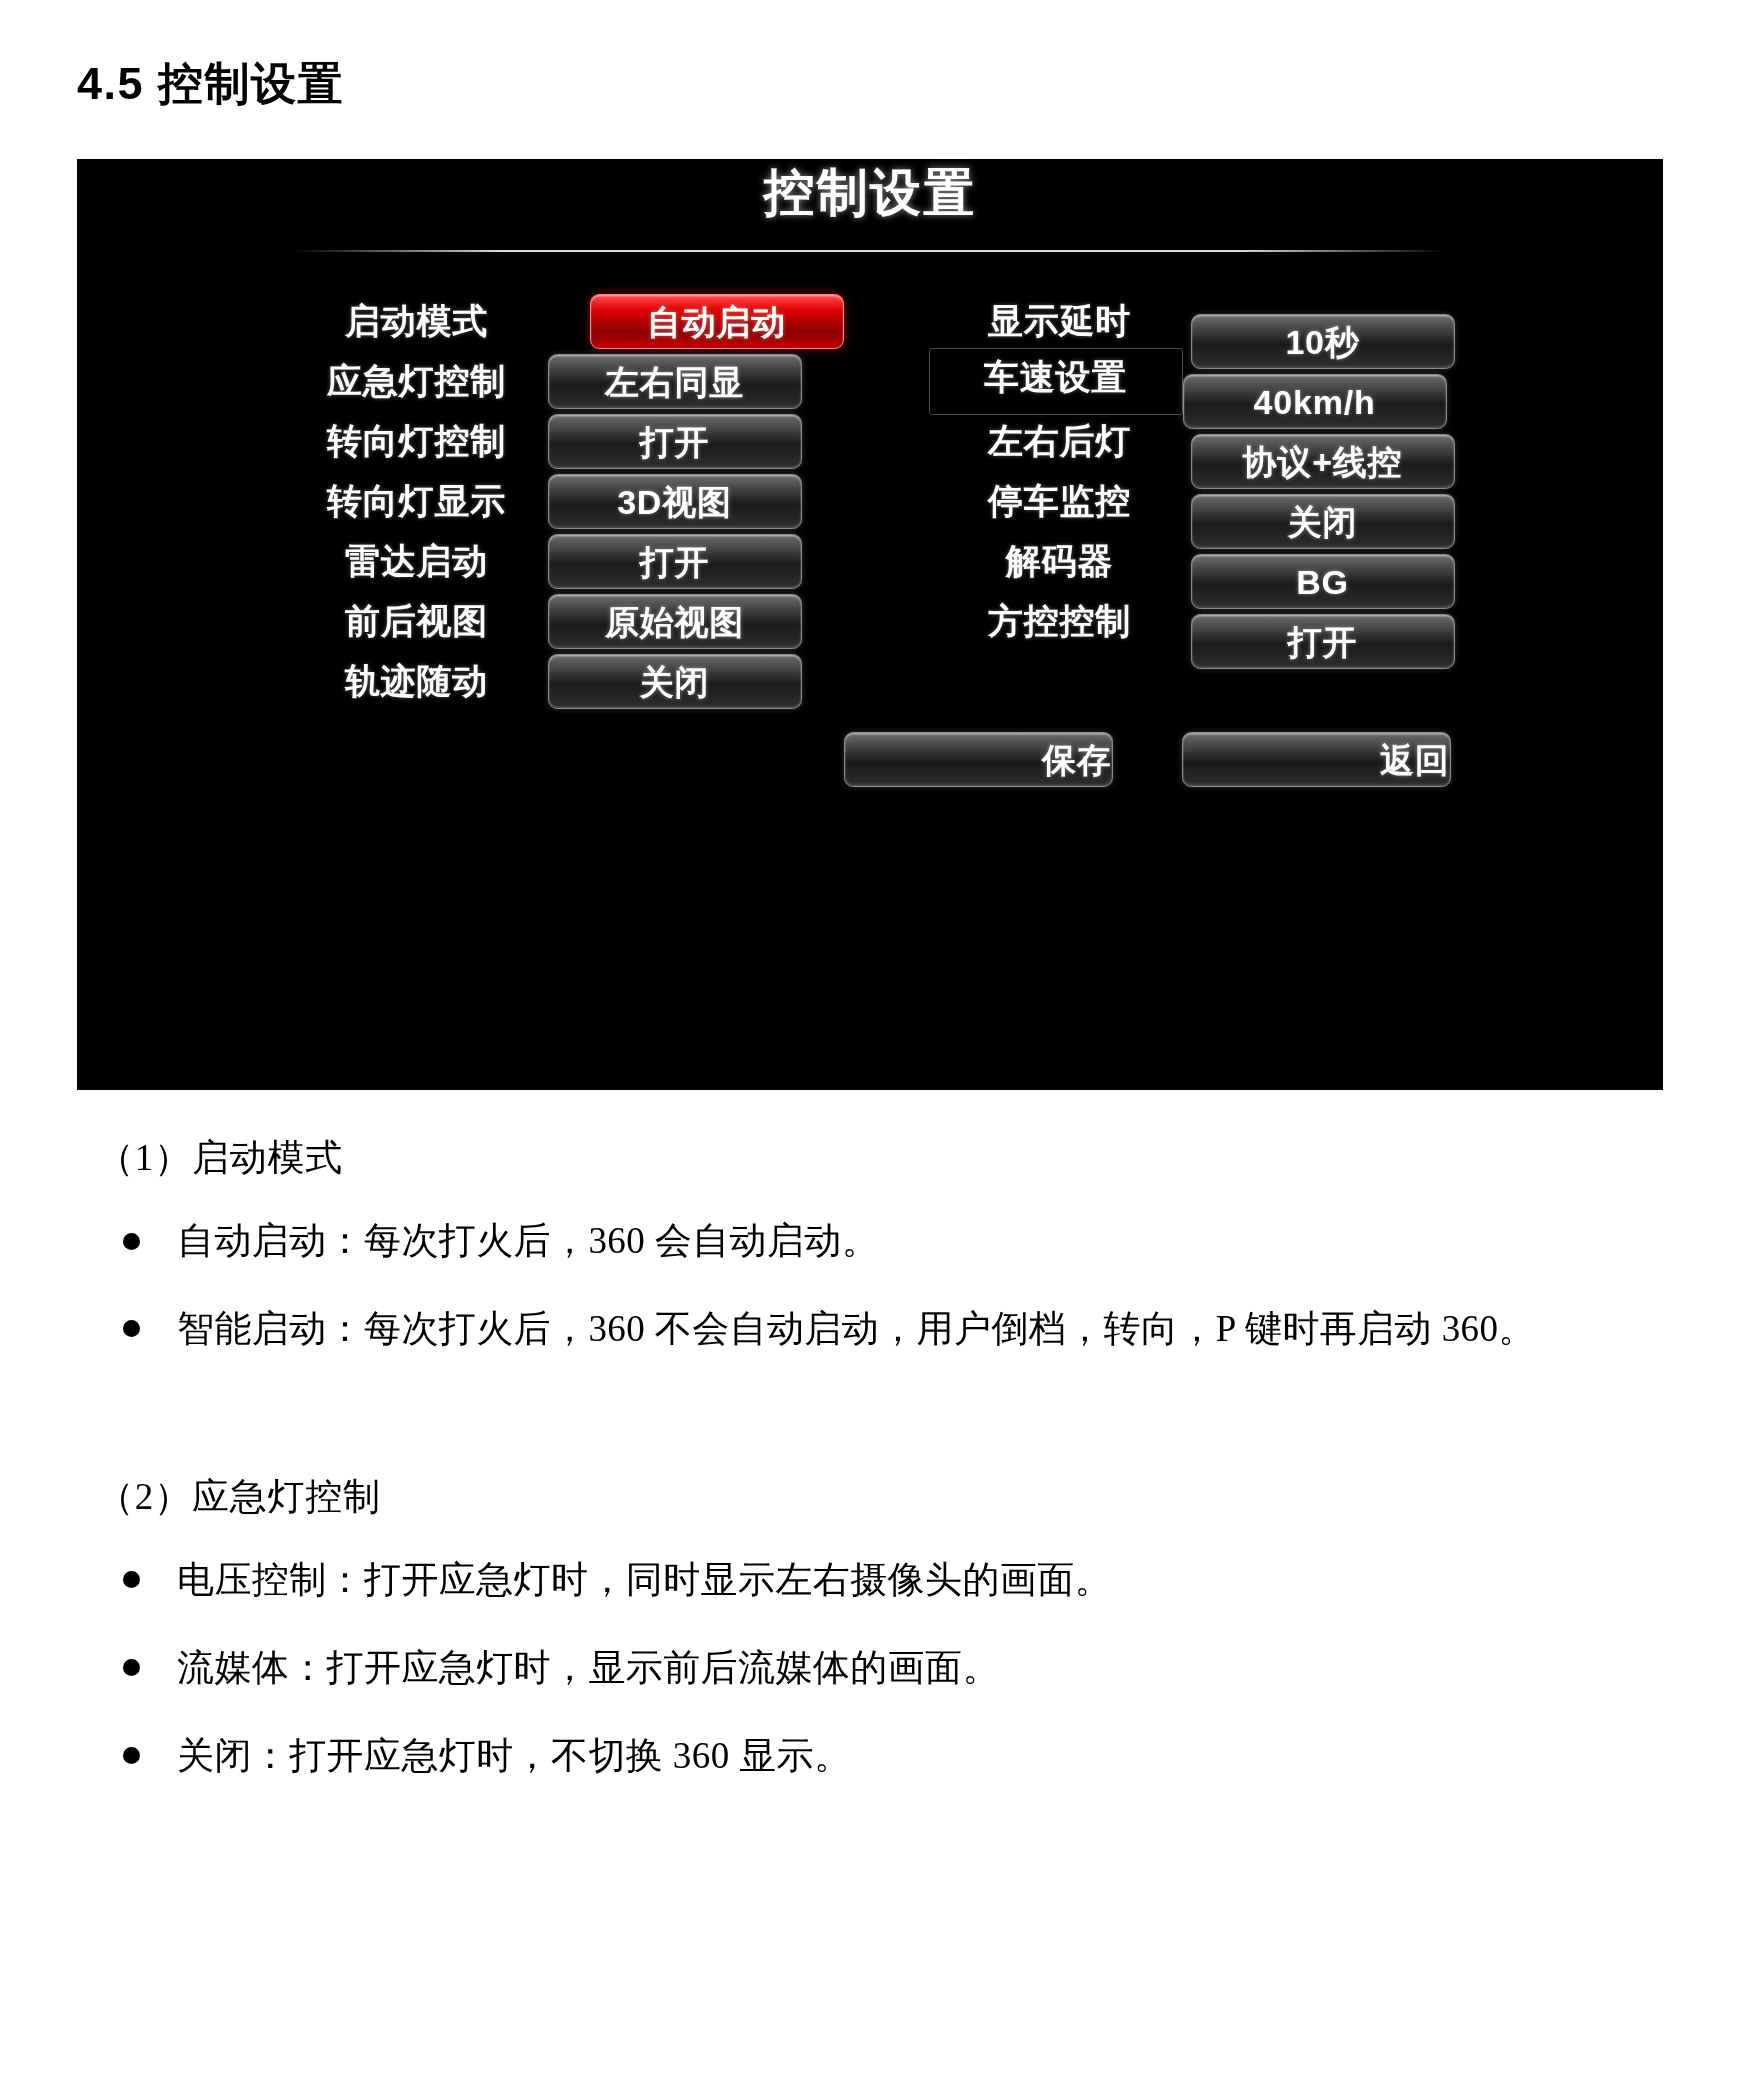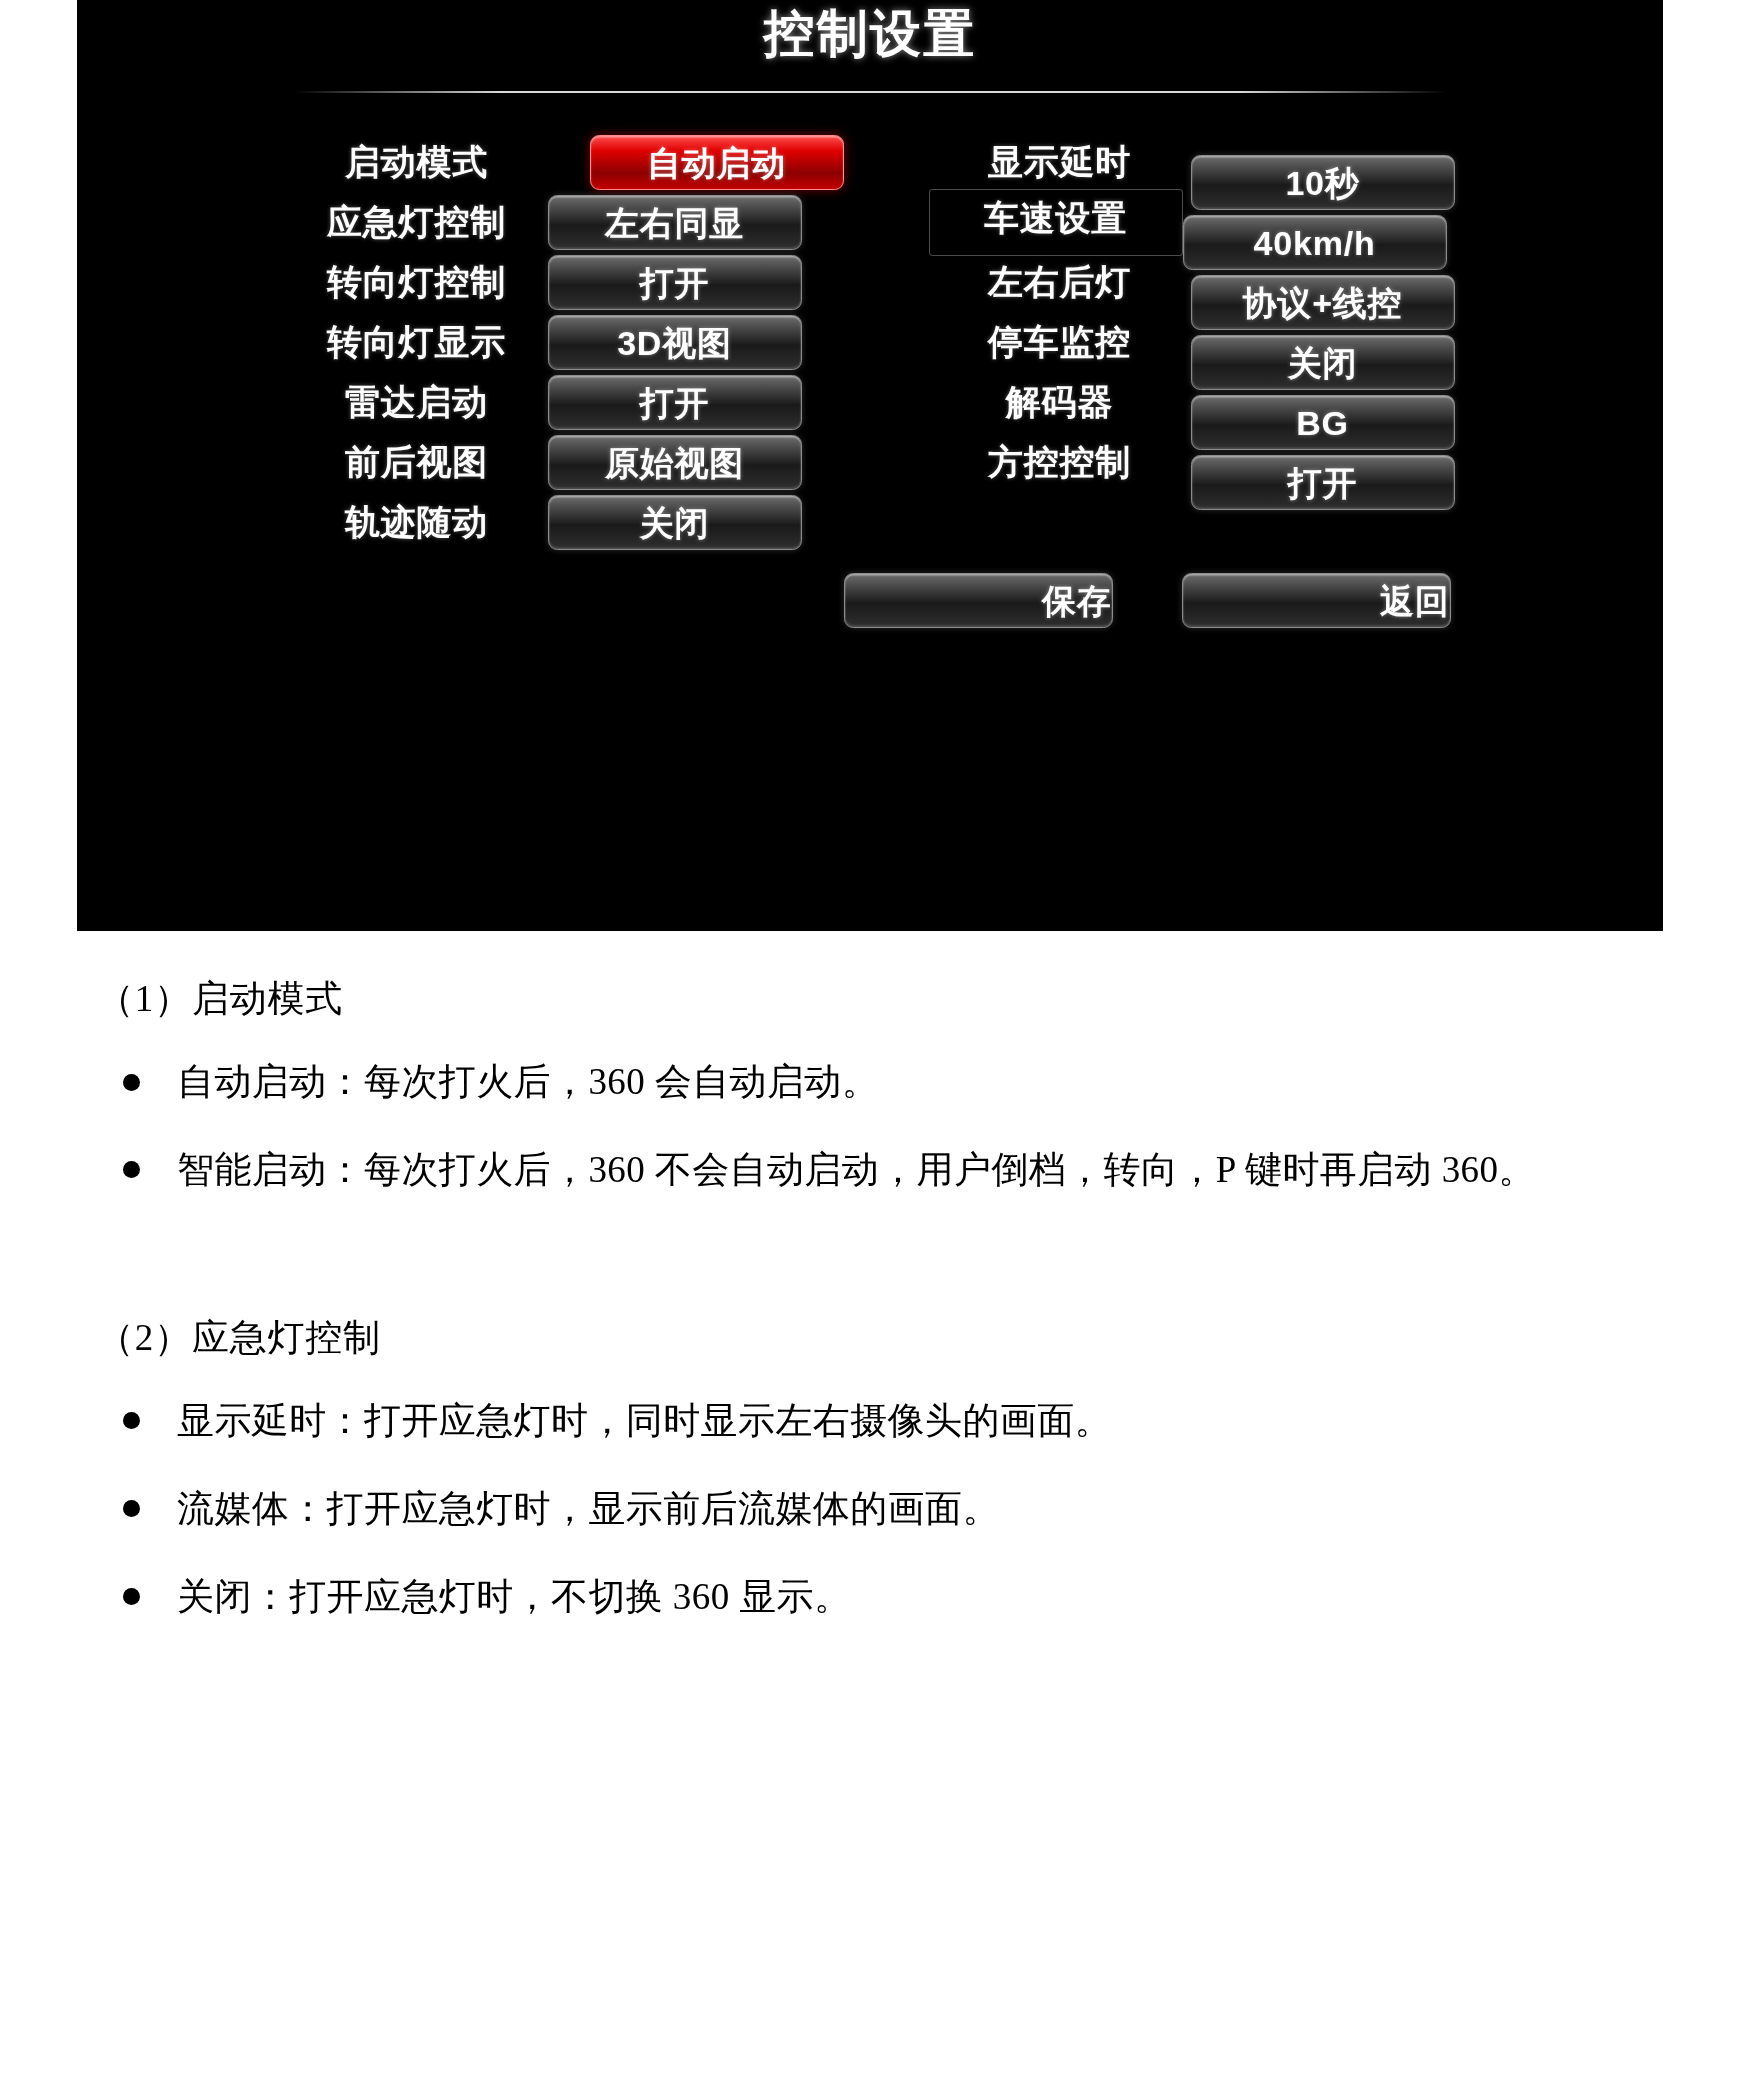--- a/index.html
+++ b/index.html
@@ -163,20 +163,21 @@
   }
   .gap {
     height: 85px;
   }
 </style>
 </head>
 <body>
 
 <div class="page">
 
+  <h1 class="section-heading">4.5  控制设置</h1>
 
   <div class="screen">
     <div class="screen-title">控制设置</div>
     <div class="screen-rule"></div>
 
     <div class="columns">
 
       <div class="col">
 
         <div class="row">
@@ -271,21 +272,21 @@
         <span>智能启动：每次打火后，360 不会自动启动，用户倒档，转向，P 键时再启动 360。</span>
       </li>
     </ul>
 
     <div class="gap"></div>
 
     <p class="para-head">（2）应急灯控制</p>
     <ul class="bullets">
       <li>
         <span class="dot"></span>
-        <span>显示延时：打开应急灯时，同时显示左右摄像头的画面。</span>
+        <span>电压控制：打开应急灯时，同时显示左右摄像头的画面。</span>
       </li>
       <li>
         <span class="dot"></span>
         <span>流媒体：打开应急灯时，显示前后流媒体的画面。</span>
       </li>
       <li>
         <span class="dot"></span>
         <span>关闭：打开应急灯时，不切换 360 显示。</span>
       </li>
     </ul>

